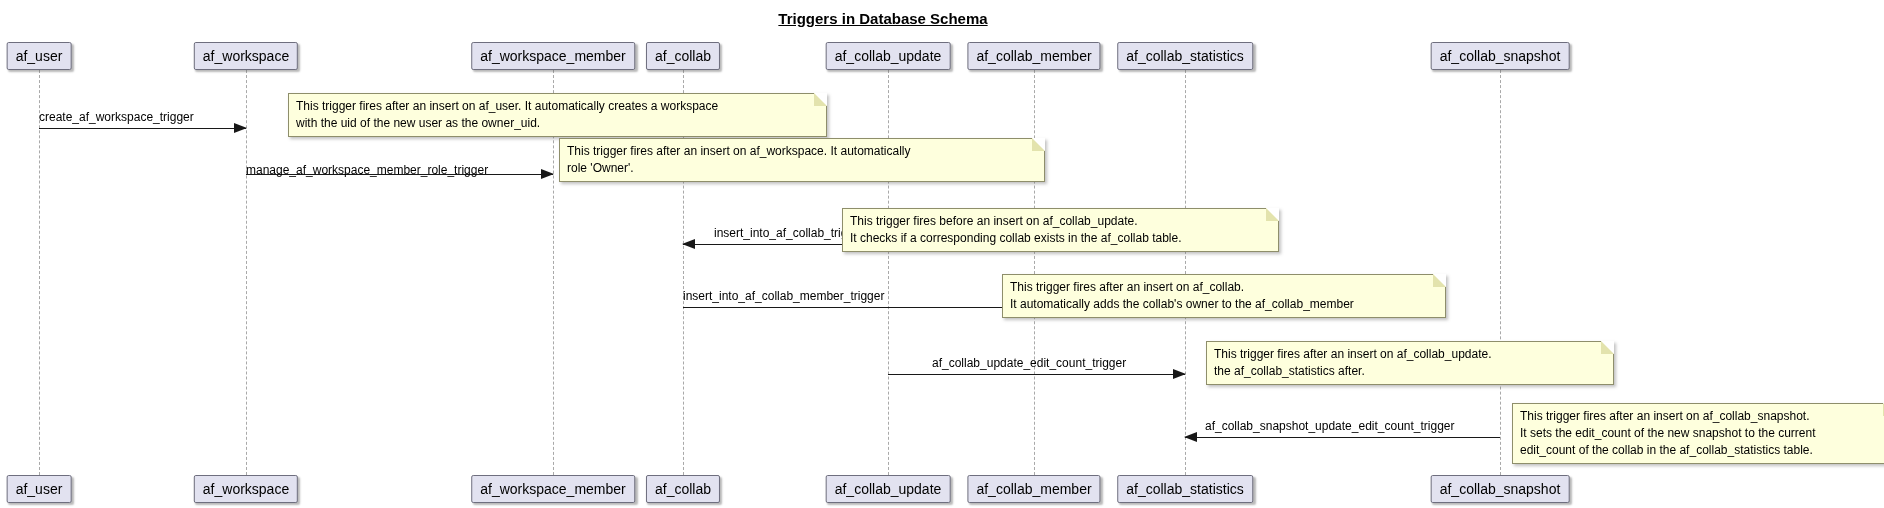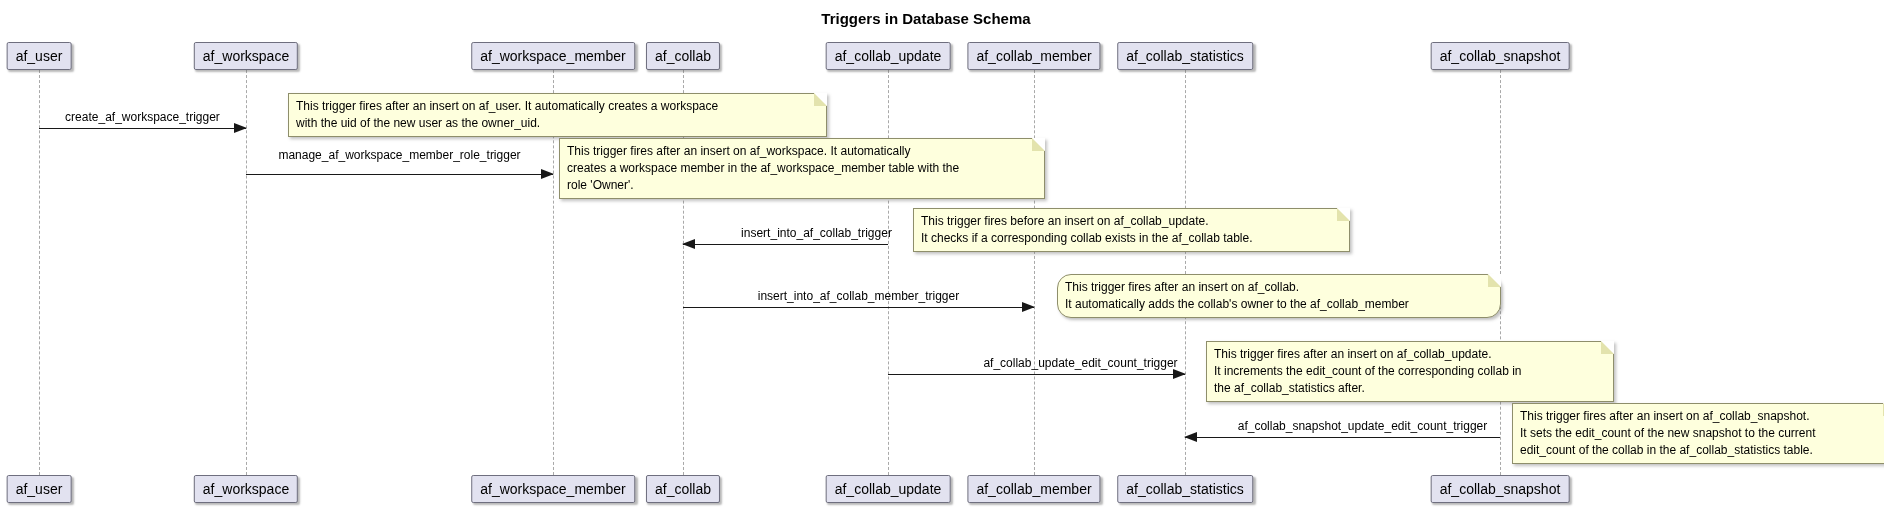--- a/index.html
+++ b/index.html
@@ -1,30 +1,30 @@
 <!DOCTYPE html>
 <html><head>
 <meta charset="utf-8">
 <style>
   html,body{margin:0;padding:0;background:#ffffff;}
   #stage{position:relative;width:1884px;height:508px;background:#ffffff;overflow:hidden;
          font-family:"Liberation Sans","DejaVu Sans",sans-serif;color:#000;}
-  .title{position:absolute;top:10px;left:926px;transform:translateX(-50%);
-         font-size:15px;font-weight:bold;white-space:nowrap;}
+  .title{position:absolute;top:10px;left:883px;transform:translateX(-50%);
+         font-size:15px;font-weight:bold;white-space:nowrap;text-decoration:underline;}
   .lifeline{position:absolute;width:0;border-left:1px dashed var(--lifeline,#A9A9A9);}
   .participant{position:absolute;transform:translateX(-50%);
          background:var(--pfill,#E2E2F0);border:1px solid var(--pborder,#6E6E7E);
          border-radius:2px;padding:5px 8px;font-size:14px;white-space:nowrap;
          box-shadow:2px 2px 2px rgba(100,100,100,0.45);}
   .msg-line{position:absolute;height:1px;background:var(--arrow,#181818);}
   .head{position:absolute;width:0;height:0;top:-5px;
         border-top:5px solid transparent;border-bottom:5px solid transparent;}
   .head.right{right:-1px;border-left:13px solid var(--arrow,#181818);}
   .head.left{left:-1px;border-right:13px solid var(--arrow,#181818);}
-  .msg-label{position:absolute;font-size:12px;text-align:center;white-space:nowrap;}
+  .msg-label{position:absolute;font-size:12px;white-space:nowrap;}
   .note{position:absolute;background:var(--nfill,#FEFFDD);border:1px solid var(--nborder,#8E8E6B);
         padding:4px 7px;font-size:12px;line-height:17px;
         box-shadow:2px 2px 3px rgba(100,100,100,0.4);}
   .note-line{white-space:nowrap;}
   .note-fold{position:absolute;top:-1px;right:-1px;width:0;height:0;
         border-style:solid;border-width:0 13px 13px 0;
         border-color:#ffffff #ffffff #e3e3ad #e3e3ad;}
 </style>
 </head>
 <body>
@@ -56,21 +56,21 @@
       <div class="lifeline" style="left: 1500px; top: 70px; height: 405px;"></div>
       <div class="participant" style="left: 1500px; top: 42px;">af_collab_snapshot</div>
       <div class="participant" style="left: 1500px; top: 475px;">af_collab_snapshot</div>
       <div class="msg-line" style="left: 39px; top: 128px; width: 207px;">
         <div class="head right"></div>
       </div>
       <div class="msg-label" style="left: 39px; width: 207px; top: 110px;">create_af_workspace_trigger</div>
       <div class="msg-line" style="left: 246px; top: 174px; width: 307px;">
         <div class="head right"></div>
       </div>
-      <div class="msg-label" style="left: 246px; width: 307px; top: 148px;">manage_af_workspace_member_role_trigger</div>
+      <div class="msg-label" style="left: 246px; width: 307px; top: 163px;">manage_af_workspace_member_role_trigger</div>
       <div class="msg-line" style="left: 683px; top: 244px; width: 205px;">
         <div class="head left"></div>
       </div>
       <div class="msg-label" style="left: 714px; width: 205px; top: 226px;">insert_into_af_collab_trigger</div>
       <div class="msg-line" style="left: 683px; top: 307px; width: 351px;">
         <div class="head right"></div>
       </div>
       <div class="msg-label" style="left: 683px; width: 351px; top: 289px;">insert_into_af_collab_member_trigger</div>
       <div class="msg-line" style="left: 888px; top: 374px; width: 297px;">
         <div class="head right"></div>
@@ -80,37 +80,35 @@
         <div class="head left"></div>
       </div>
       <div class="msg-label" style="left: 1185px; width: 315px; top: 419px; padding-left: 20px;">af_collab_snapshot_update_edit_count_trigger</div>
       <div class="note" style="left: 252px; top: 93px; width: 523px; margin-left: 36px;">
         <div class="note-line">This trigger fires after an insert on af_user. It automatically creates a workspace</div>
         <div class="note-line">with the uid of the new user as the owner_uid.</div>
         <div class="note-fold"></div>
       </div>
       <div class="note" style="left: 559px; top: 138px; width: 470px;">
         <div class="note-line">This trigger fires after an insert on af_workspace. It automatically</div>
-        <div class="note-line">creates a workspace member in the af_workspace_member table with the</div>
         <div class="note-line">role 'Owner'.</div>
         <div class="note-fold"></div>
       </div>
-      <div class="note" style="left: 913px; top: 208px; width: 421px;">
+      <div class="note" style="left: 842px; top: 208px; width: 421px;">
         <div class="note-line">This trigger fires before an insert on af_collab_update.</div>
         <div class="note-line">It checks if a corresponding collab exists in the af_collab table.</div>
         <div class="note-fold"></div>
       </div>
-      <div class="note" style="left: 1057px; top: 274px; width: 428px; border-radius: 14px;">
+      <div class="note" style="left: 1002px; top: 274px; width: 428px;">
         <div class="note-line">This trigger fires after an insert on af_collab.</div>
         <div class="note-line">It automatically adds the collab's owner to the af_collab_member</div>
         <div class="note-fold"></div>
       </div>
       <div class="note" style="left: 1190px; top: 341px; width: 392px; margin-left: 16px;">
         <div class="note-line">This trigger fires after an insert on af_collab_update.</div>
-        <div class="note-line">It increments the edit_count of the corresponding collab in</div>
         <div class="note-line">the af_collab_statistics after.</div>
         <div class="note-fold"></div>
       </div>
       <div class="note" style="left: 1512px; top: 403px; width: 368px;">
         <div class="note-line">This trigger fires after an insert on af_collab_snapshot.</div>
         <div class="note-line">It sets the edit_count of the new snapshot to the current</div>
         <div class="note-line">edit_count of the collab in the af_collab_statistics table.</div>
         <div class="note-fold"></div>
       </div>
     </div>

